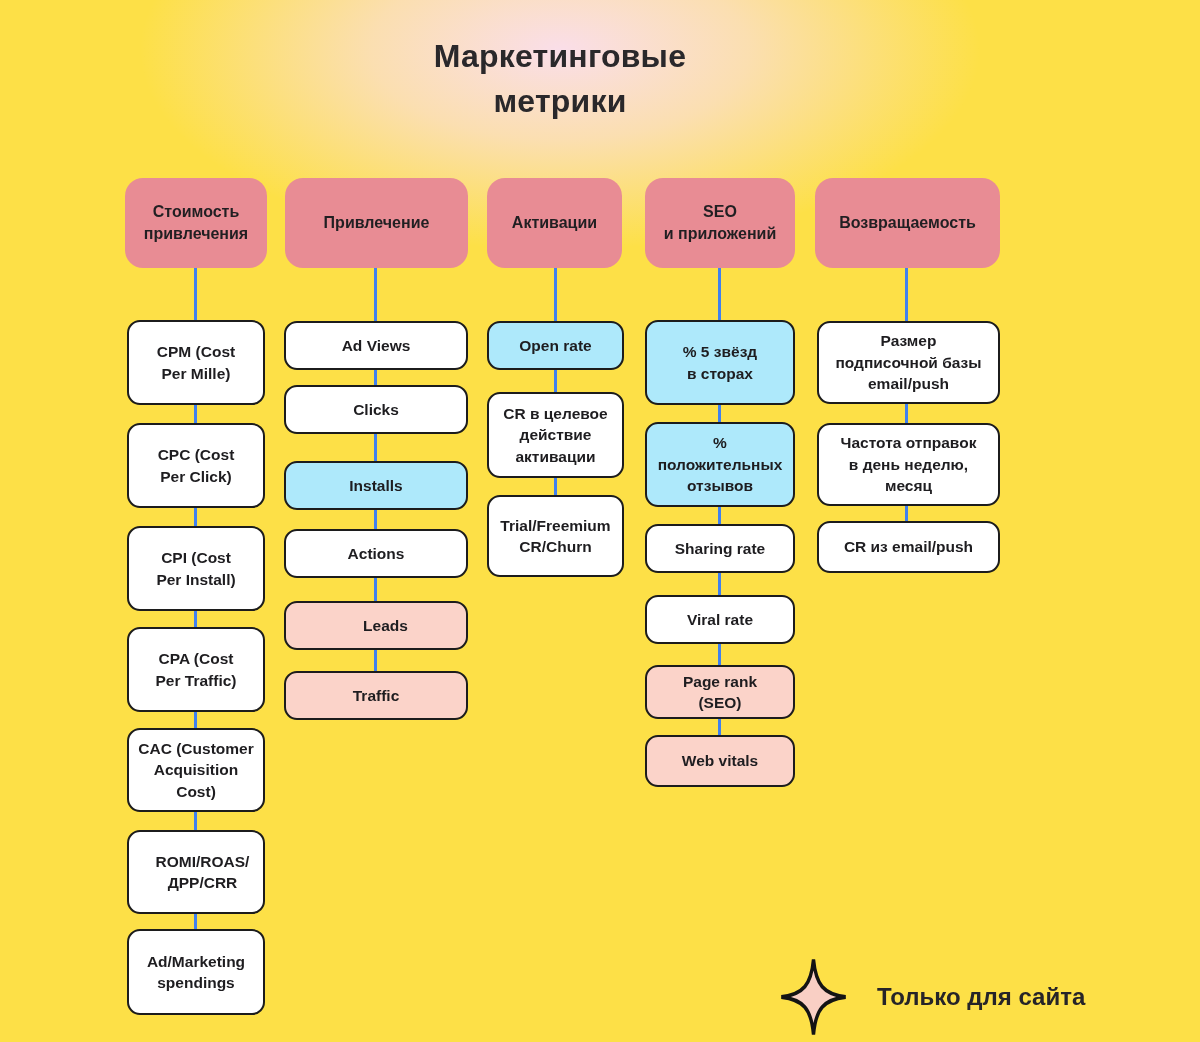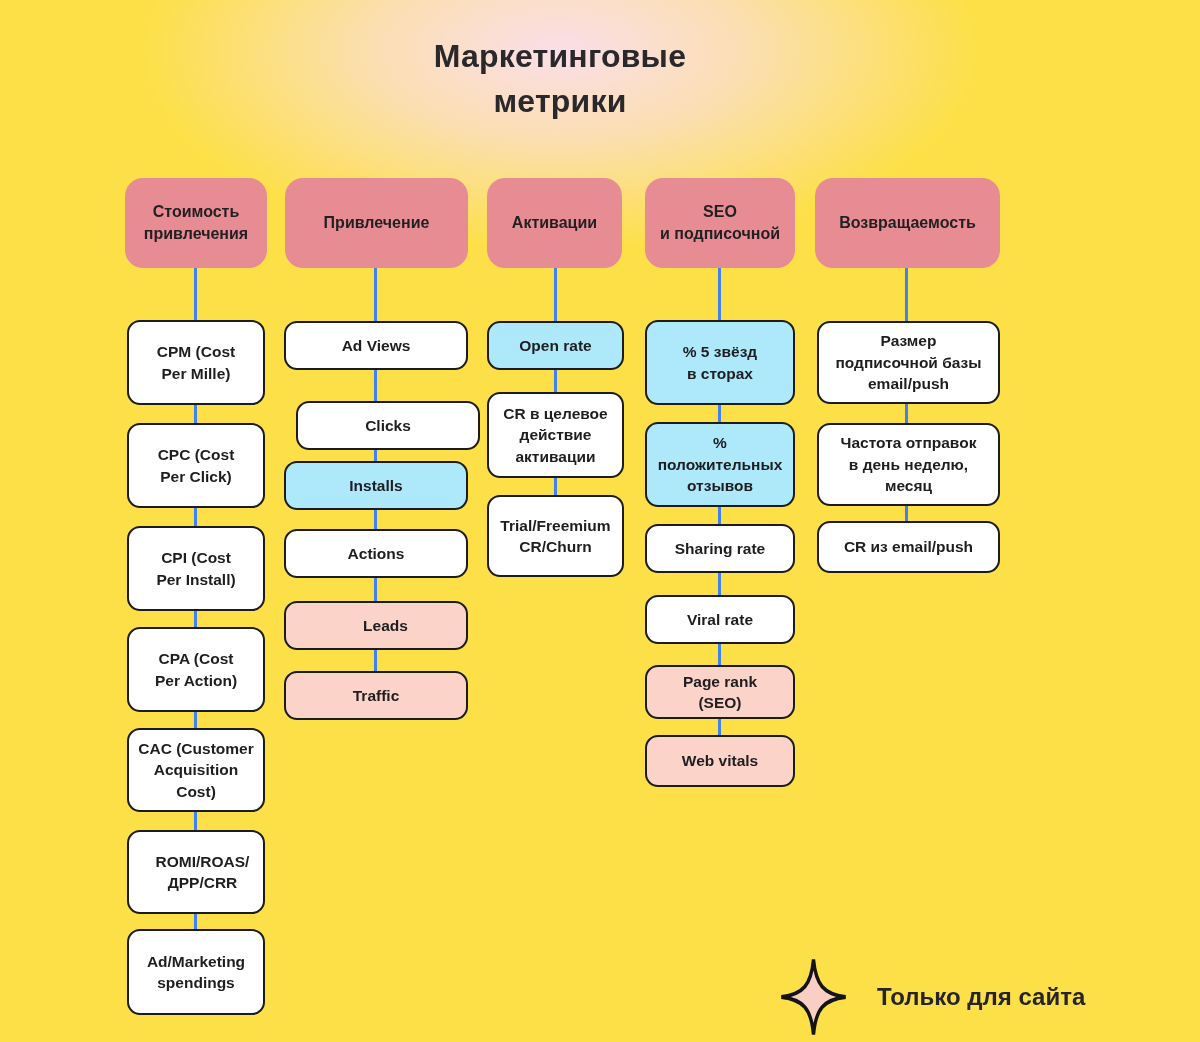--- a/index.html
+++ b/index.html
@@ -57,47 +57,47 @@
       <div class="connector" style="left: 194px; top: 266px; height: 699px;"></div>
       <div class="box header" style="left: 125px; top: 178px; width: 142px; height: 90px;">Стоимость
 привлечения</div>
       <div class="box tone-white" style="left: 127px; top: 320px; width: 138px; height: 85px;">CPM (Cost
 Per Mille)</div>
       <div class="box tone-white" style="left: 127px; top: 423px; width: 138px; height: 85px;">CPC (Cost
 Per Click)</div>
       <div class="box tone-white" style="left: 127px; top: 526px; width: 138px; height: 85px;">CPI (Cost
 Per Install)</div>
       <div class="box tone-white" style="left: 127px; top: 627px; width: 138px; height: 85px;">CPA (Cost
-Per Action)</div>
+Per Traffic)</div>
       <div class="box tone-white" style="left: 127px; top: 728px; width: 138px; height: 84px;">CAC (Customer
 Acquisition
 Cost)</div>
       <div class="box tone-white" style="left: 127px; top: 830px; width: 138px; height: 84px; padding-left: 21px;">ROMI/ROAS/
 ДРР/CRR</div>
       <div class="box tone-white" style="left: 127px; top: 929px; width: 138px; height: 86px;">Ad/Marketing
 spendings</div>
       <div class="connector" style="left: 374px; top: 266px; height: 424px;"></div>
       <div class="box header" style="left: 285px; top: 178px; width: 183px; height: 90px;">Привлечение</div>
       <div class="box tone-white" style="left: 284px; top: 321px; width: 184px; height: 49px;">Ad Views</div>
-      <div class="box tone-white" style="left: 284px; top: 401px; width: 184px; height: 49px; margin-left: 12px;">Clicks</div>
+      <div class="box tone-white" style="left: 284px; top: 385px; width: 184px; height: 49px;">Clicks</div>
       <div class="box tone-blue" style="left: 284px; top: 461px; width: 184px; height: 49px;">Installs</div>
       <div class="box tone-white" style="left: 284px; top: 529px; width: 184px; height: 49px;">Actions</div>
       <div class="box tone-pink" style="left: 284px; top: 601px; width: 184px; height: 49px; padding-left: 27px;">Leads</div>
       <div class="box tone-pink" style="left: 284px; top: 671px; width: 184px; height: 49px;">Traffic</div>
       <div class="connector" style="left: 554px; top: 266px; height: 264px;"></div>
       <div class="box header" style="left: 487px; top: 178px; width: 135px; height: 90px;">Активации</div>
       <div class="box tone-blue" style="left: 487px; top: 321px; width: 137px; height: 49px;">Open rate</div>
       <div class="box tone-white" style="left: 487px; top: 392px; width: 137px; height: 86px;">CR в целевое
 действие
 активации</div>
       <div class="box tone-white" style="left: 487px; top: 495px; width: 137px; height: 82px;">Trial/Freemium
 CR/Churn</div>
       <div class="connector" style="left: 718px; top: 266px; height: 489px;"></div>
       <div class="box header" style="left: 645px; top: 178px; width: 150px; height: 90px;">SEO
-и подписочной</div>
+и приложений</div>
       <div class="box tone-blue" style="left: 645px; top: 320px; width: 150px; height: 85px;">% 5 звёзд
 в сторах</div>
       <div class="box tone-blue" style="left: 645px; top: 422px; width: 150px; height: 85px;">%
 положительных
 отзывов</div>
       <div class="box tone-white" style="left: 645px; top: 524px; width: 150px; height: 49px;">Sharing rate</div>
       <div class="box tone-white" style="left: 645px; top: 595px; width: 150px; height: 49px;">Viral rate</div>
       <div class="box tone-pink" style="left: 645px; top: 665px; width: 150px; height: 54px;">Page rank
 (SEO)</div>
       <div class="box tone-pink" style="left: 645px; top: 735px; width: 150px; height: 52px;">Web vitals</div>

